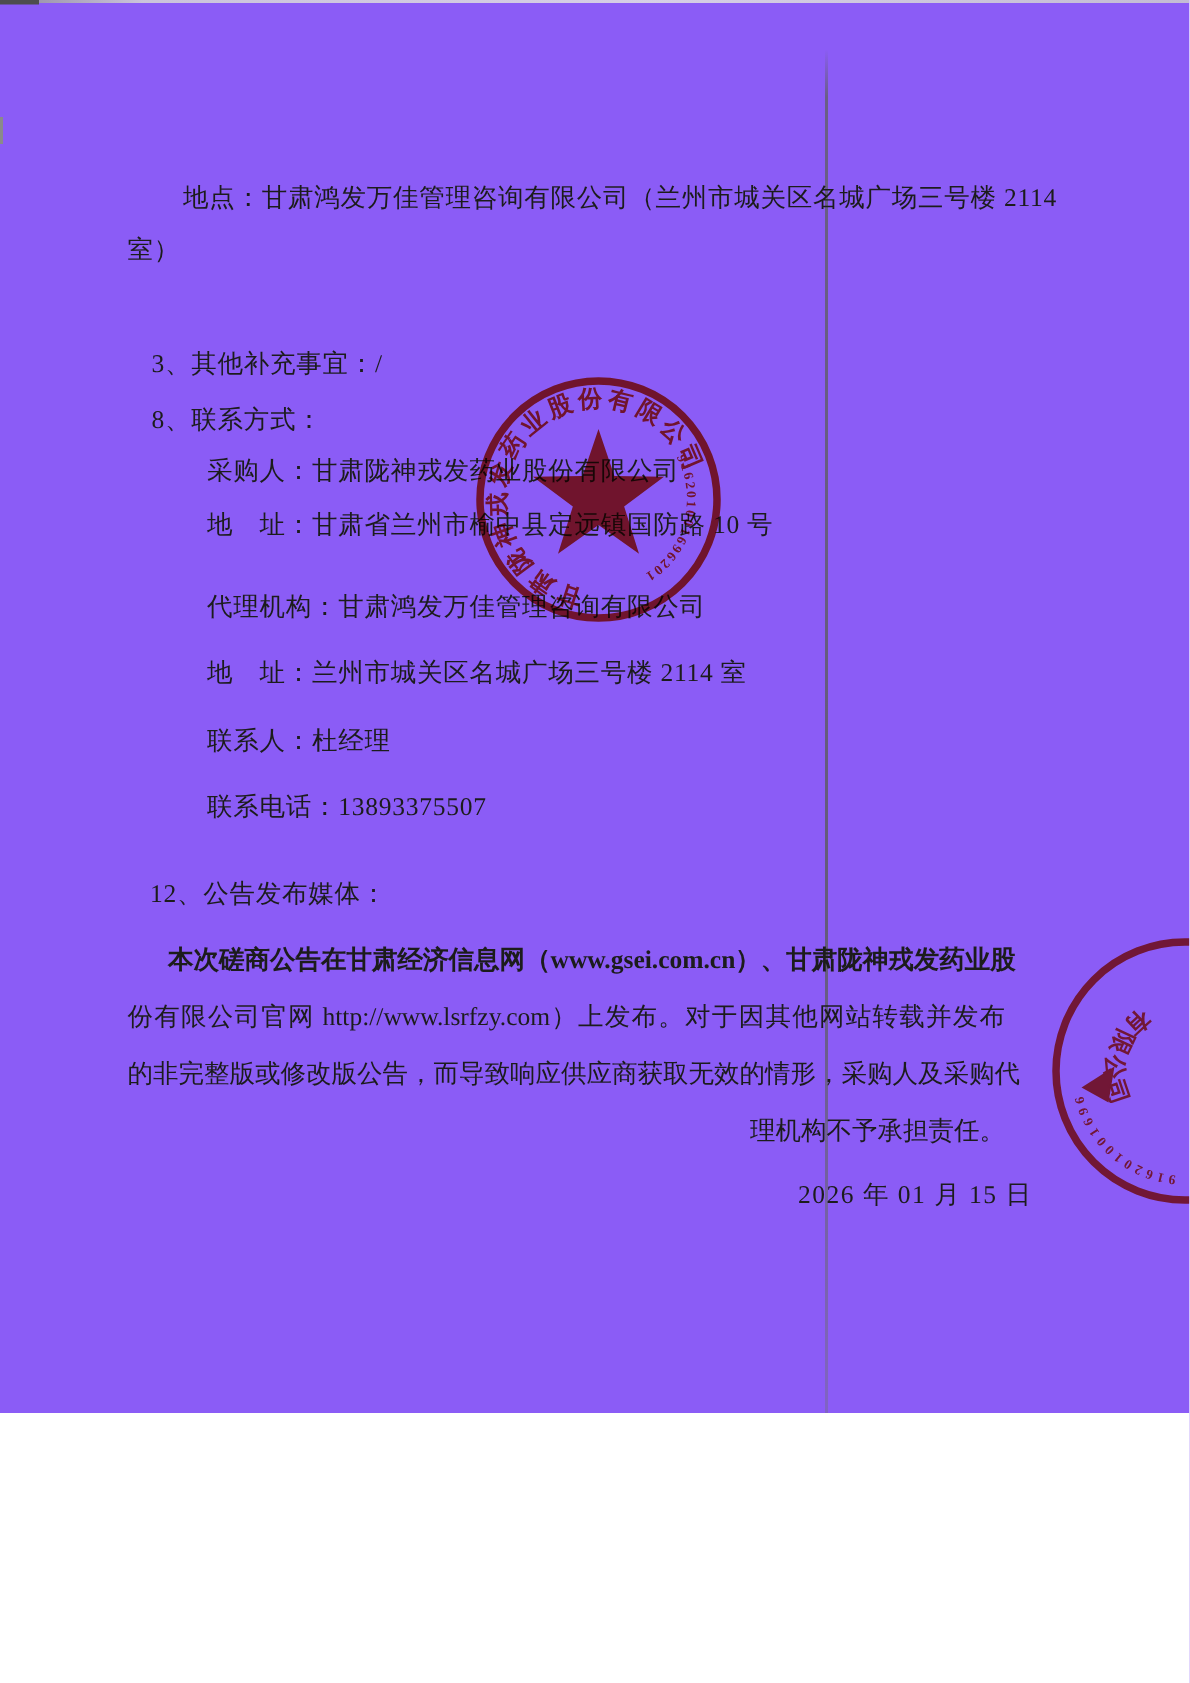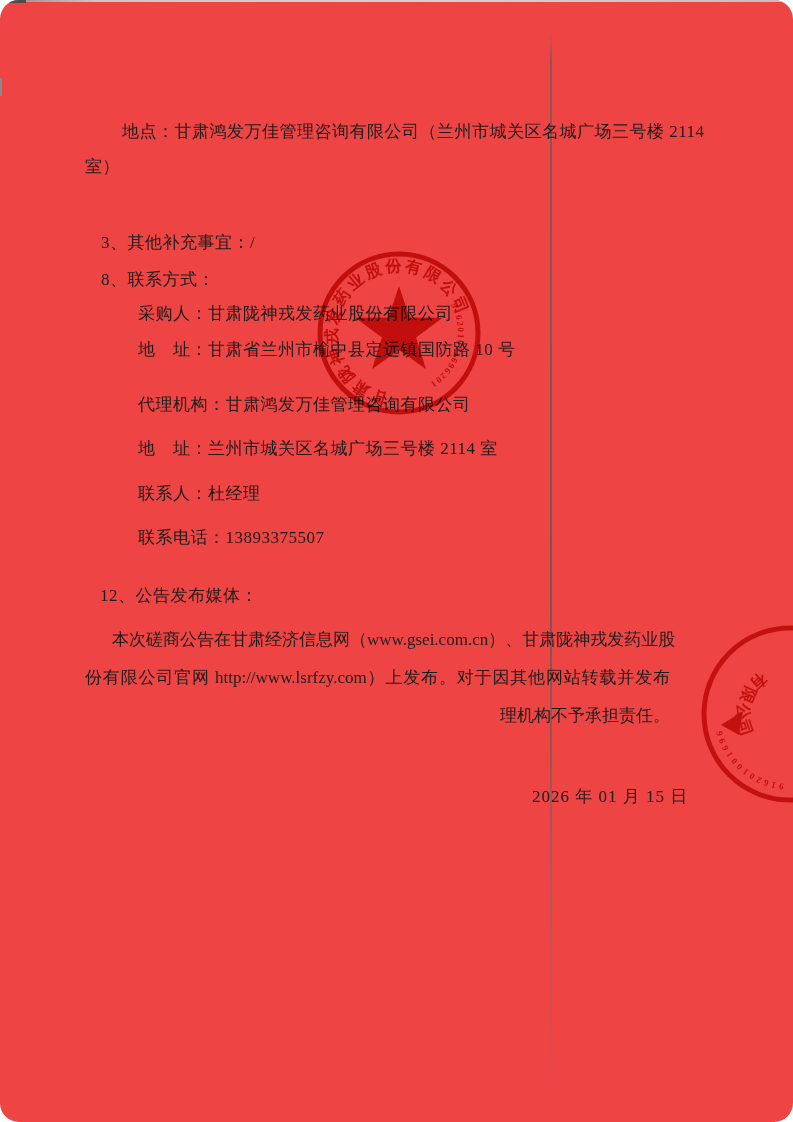--- a/index.html
+++ b/index.html
@@ -1,23 +1,22 @@
 <!DOCTYPE html>
 <html><head>
 <meta charset="utf-8">
 <style>
   html,body{margin:0;padding:0;background:#ffffff;}
   #page{
     position:relative;
-    width:793px;height:1122px;
-    background:#ef4444;
+    width:793px;height:942px;
+    background:#8b5cf6;
     overflow:hidden;
     font-family:"Liberation Serif","DejaVu Serif",serif;
     color:#1c1c1c;
-    border-radius:19px;
   }
   .top-edge{position:absolute;top:0;left:0;width:793px;height:2px;
     background:linear-gradient(to right,#8f8f8f,#d6d6d6 12%,#e3e3e3 55%,#cdcdcd);opacity:.85;}
   .top-edge-dark{position:absolute;top:0;left:0;width:26px;height:3px;background:#4d4d4d;}
   .left-dash{position:absolute;top:78px;left:0;width:2px;height:18px;background:#8a8a8a;}
   .fold{
     position:absolute;left:550px;top:33px;width:2px;height:1062px;
     background:linear-gradient(to bottom,
       rgba(110,110,110,0) 0%,
       rgba(95,95,95,.75) 3%,
@@ -41,21 +40,21 @@
   #l8{left:138px;top:437px;}
   #l9{left:138px;top:482px;}
   #l10{left:138px;top:526px;}
   #l11{left:100px;top:584px;}
   .para{
     position:absolute;left:85px;top:621px;width:585px;
     font-size:17px;
   }
   .pline{height:38px;line-height:38px;white-space:pre;overflow:visible;}
   .pj{text-align:justify;text-align-last:justify;}
-  .pfirst{text-indent:27px;}
+  .pfirst{text-indent:27px;font-weight:bold;}
   .plast{text-align:right;}
   .date{
     position:absolute;left:532px;top:785px;
     font-size:17px;letter-spacing:1px;white-space:pre;
   }
   .seal-main{
     position:absolute;left:307px;top:241px;width:184px;height:184px;
     mix-blend-mode:multiply;opacity:.92;
   }
   .seal-edge{
@@ -82,20 +81,21 @@
   <div class="line" id="l6">地　址：甘肃省兰州市榆中县定远镇国防路 10 号</div>
   <div class="line" id="l7">代理机构：甘肃鸿发万佳管理咨询有限公司</div>
   <div class="line" id="l8">地　址：兰州市城关区名城广场三号楼 2114 室</div>
   <div class="line" id="l9">联系人：杜经理</div>
   <div class="line" id="l10">联系电话：13893375507</div>
   <div class="line" id="l11">12、公告发布媒体：</div>
 
   <div class="para">
     <div class="pline pj pfirst">本次磋商公告在甘肃经济信息网（www.gsei.com.cn）、甘肃陇神戎发药业股</div>
     <div class="pline pj">份有限公司官网 http://www.lsrfzy.com）上发布。对于因其他网站转载并发布</div>
+    <div class="pline pj">的非完整版或修改版公告，而导致响应供应商获取无效的情形，采购人及采购代</div>
     <div class="pline plast">理机构不予承担责任。</div>
   </div>
 
   <div class="date">2026 年 01 月 15 日</div>
 
   <svg class="seal-main" viewBox="0 0 184 184" xmlns="http://www.w3.org/2000/svg" xmlns:xlink="http://www.w3.org/1999/xlink">
     <defs>
       <path id="arcName" d="M 92,154 A 62,62 0 0 1 30,92 A 62,62 0 0 1 92,30 A 62,62 0 0 1 154,92" fill="none"></path>
       <path id="arcCode" d="M 143,62 A 59,59 0 0 1 121,143" fill="none"></path>
     </defs>

